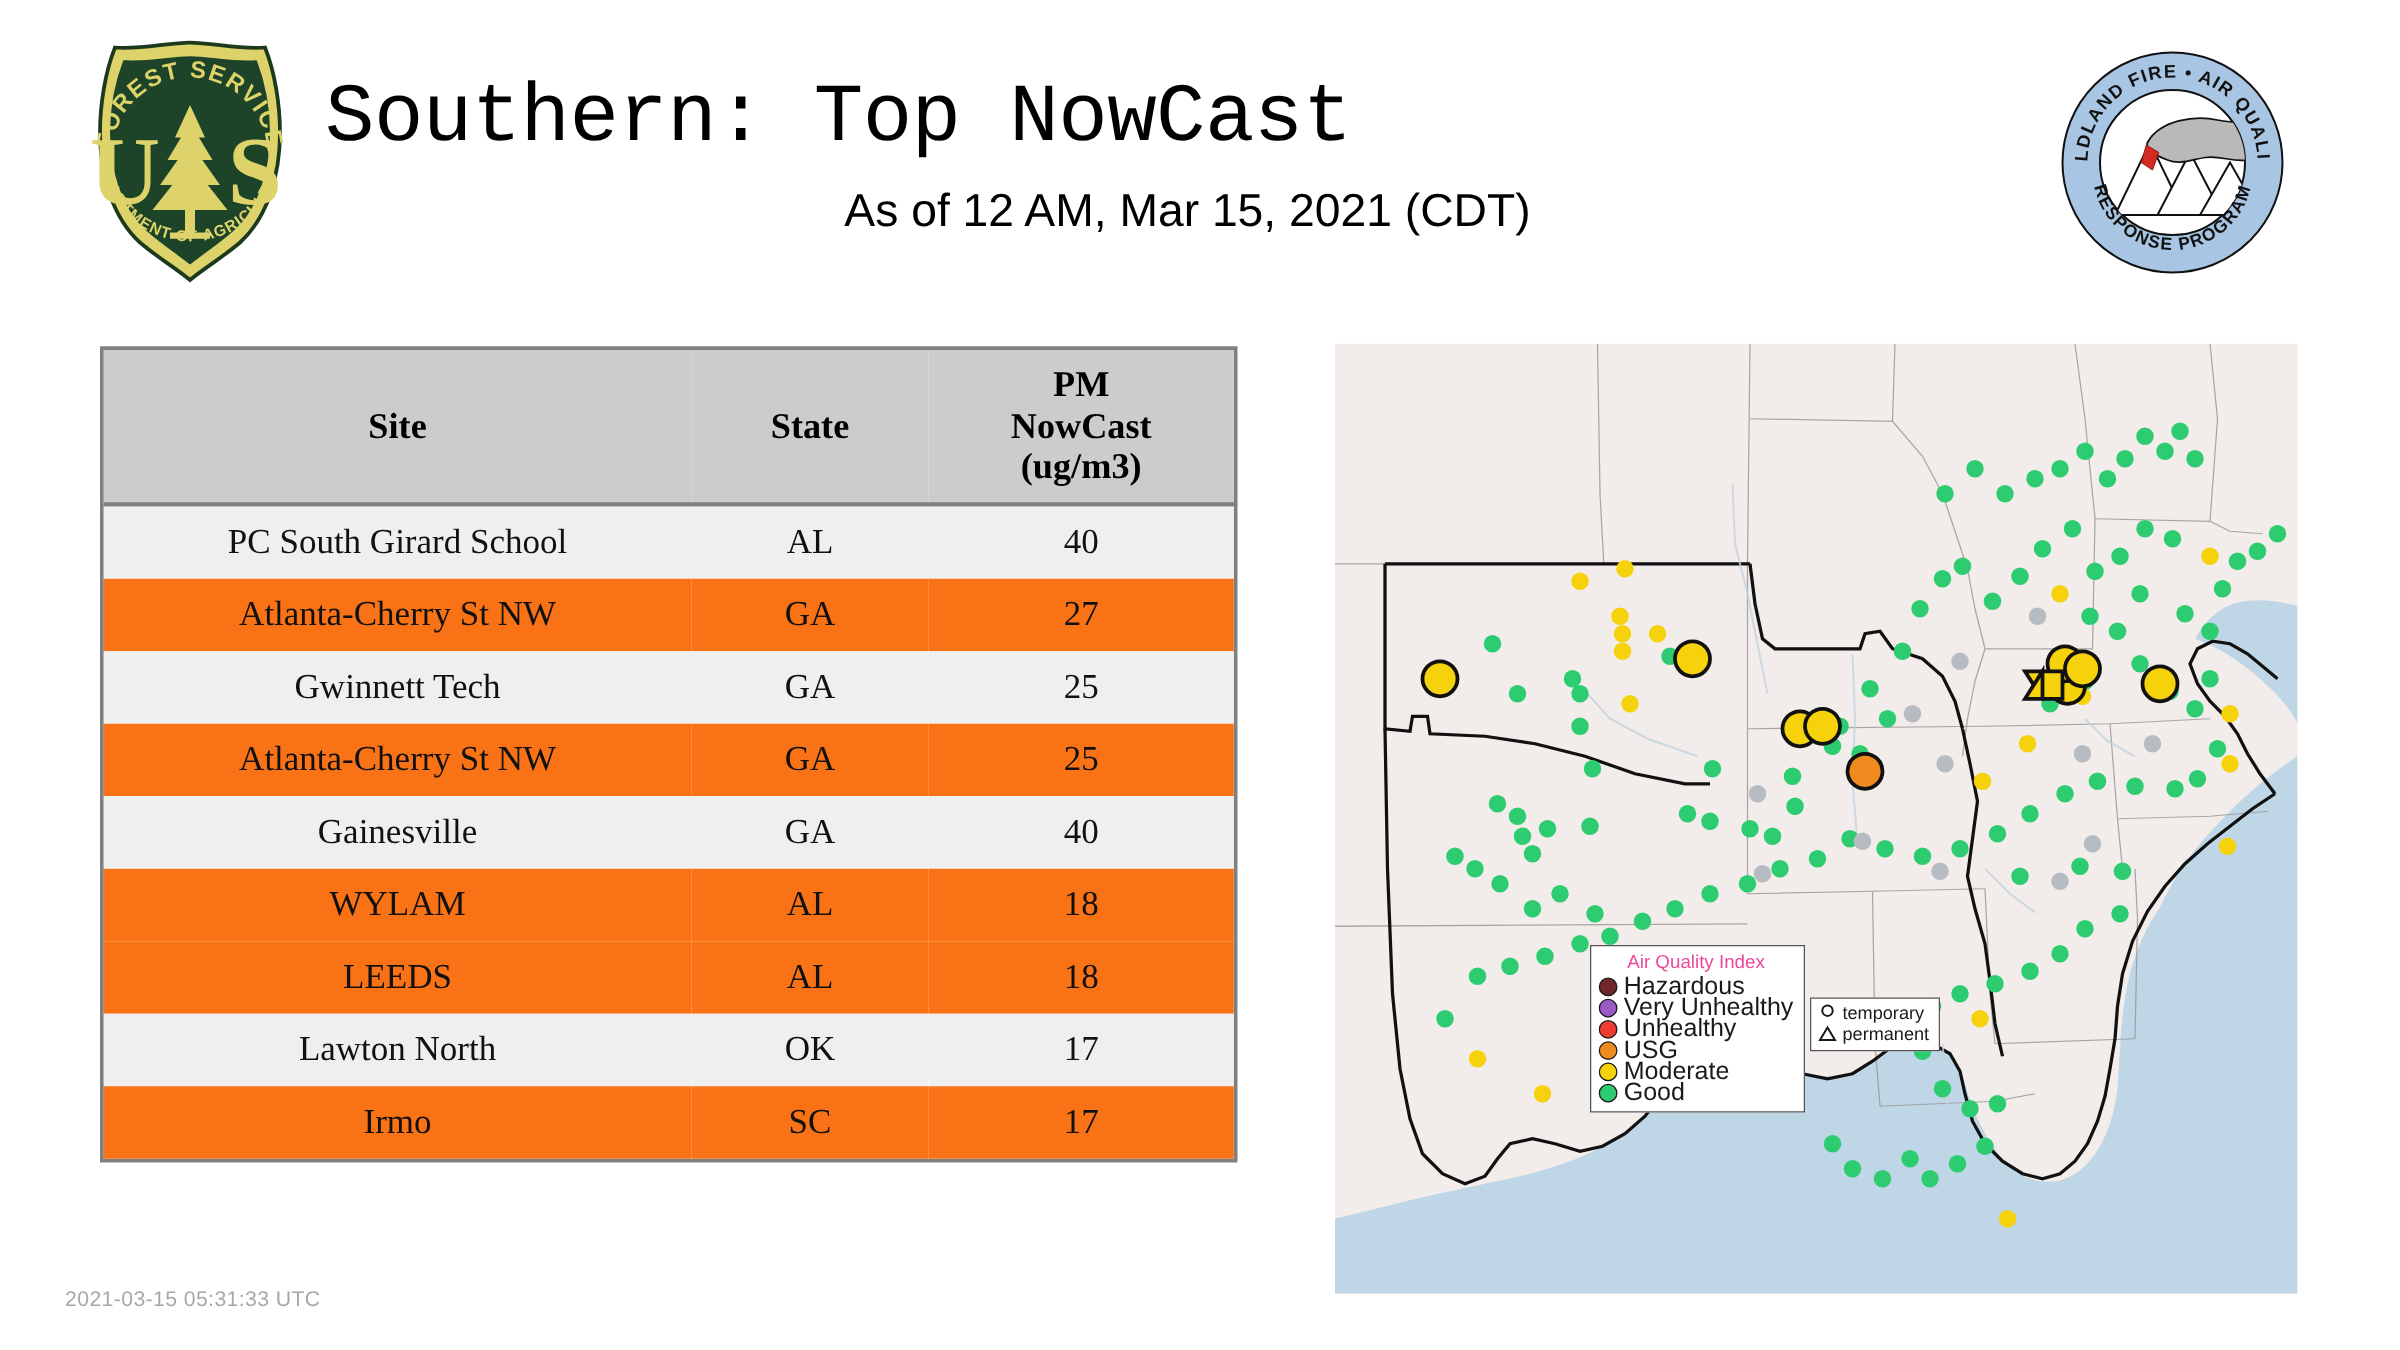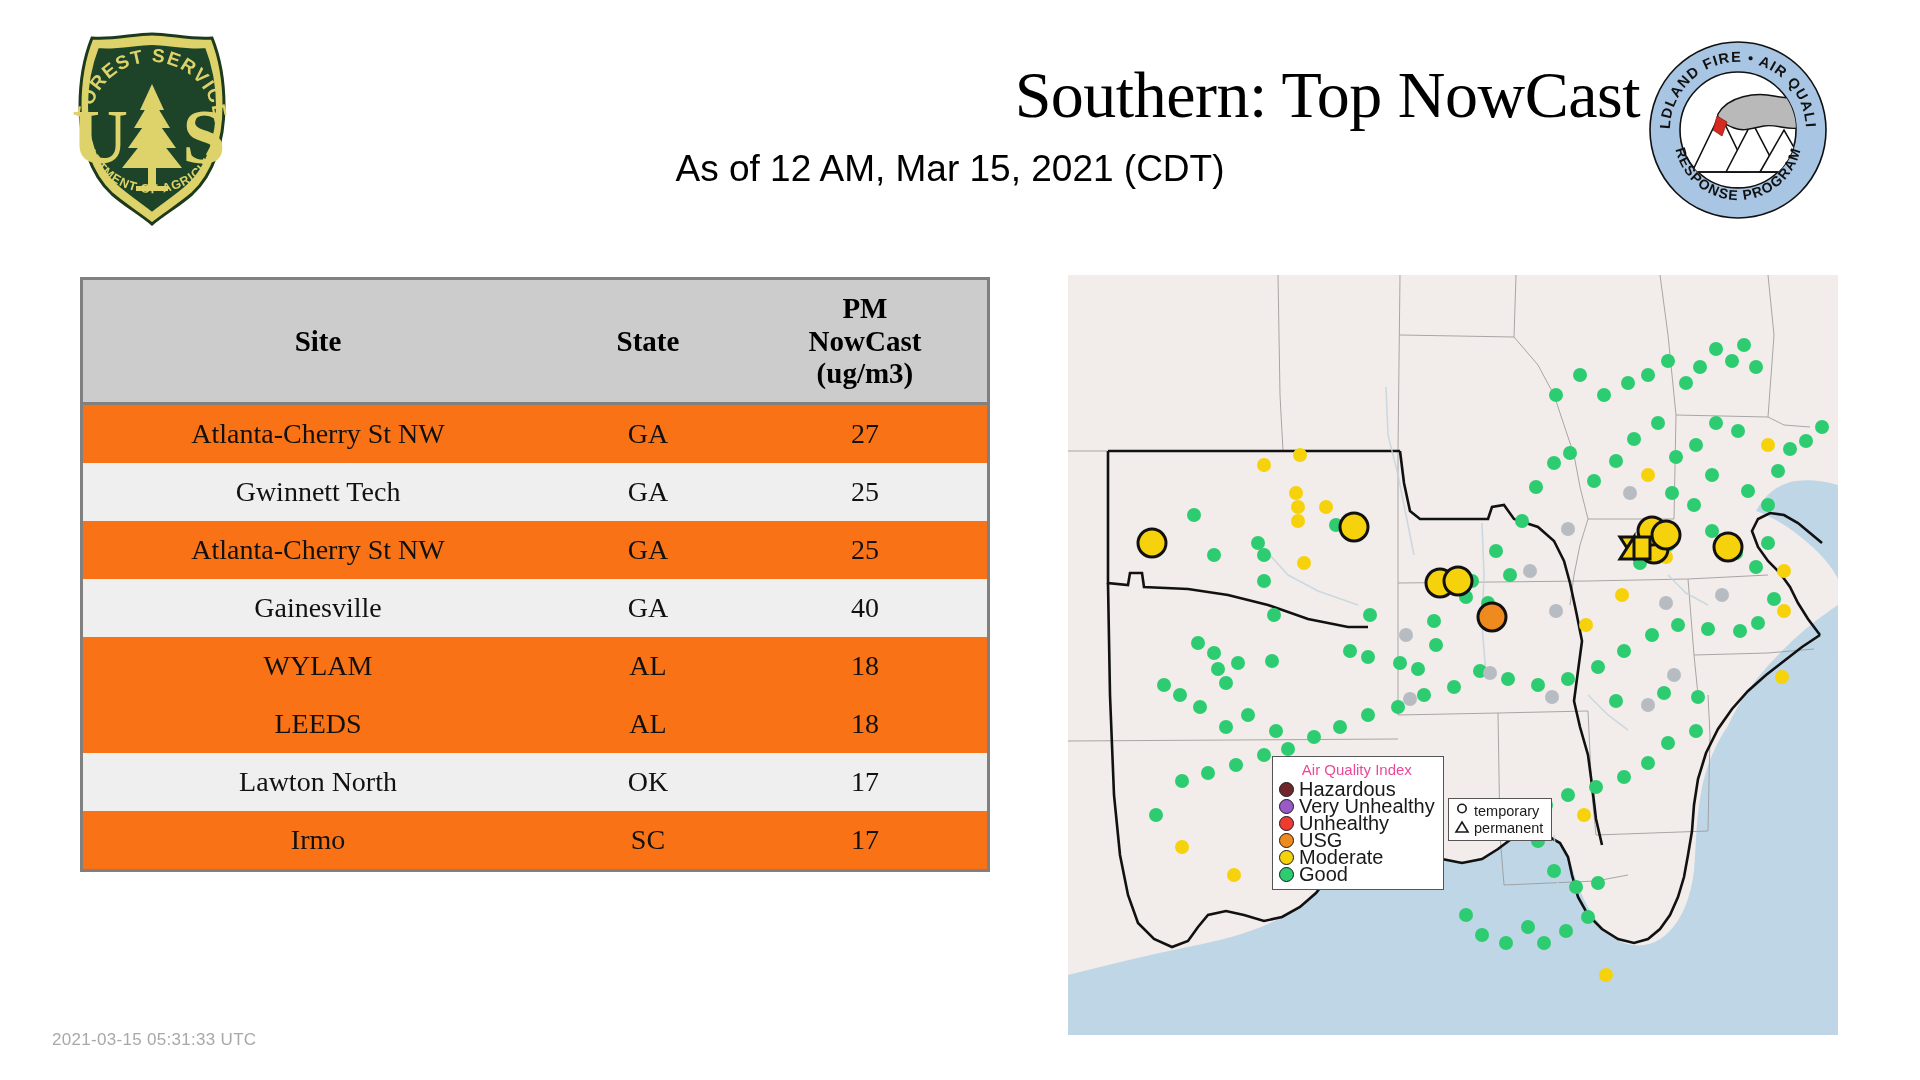--- a/index.html
+++ b/index.html
@@ -28,25 +28,25 @@
     left: 1648px;
     top: 40px;
     width: 180px;
     height: 180px;
   }
   #page-title {
     position: absolute;
     left: 260px;
     top: 60px;
     width: 1380px;
-    text-align: right;
+    text-align: left;
     font-size: 66px;
     line-height: 1.05;
     color: #000;
-    font-family: Liberation Serif, serif;
+    font-family: Liberation Mono, monospace;
     font-stretch: condensed;
     letter-spacing: -0.5px;
     white-space: nowrap;
   }
   #page-subtitle {
     position: absolute;
     left: 260px;
     top: 148px;
     width: 1380px;
     text-align: center;
@@ -261,20 +261,25 @@
         <th class="c-site">Site</th>
         <th class="c-state">State</th>
         <th class="c-pm">
           <div>PM</div>
           <div>NowCast</div>
           <div>(ug/m3)</div>
         </th>
       </tr>
     </thead>
     <tbody id="table-body">
+        <tr class="odd">
+          <td>PC South Girard School</td>
+          <td>AL</td>
+          <td>40</td>
+        </tr>
         <tr class="even">
           <td>Atlanta-Cherry St NW</td>
           <td>GA</td>
           <td>27</td>
         </tr>
         <tr class="odd">
           <td>Gwinnett Tech</td>
           <td>GA</td>
           <td>25</td>
         </tr>

